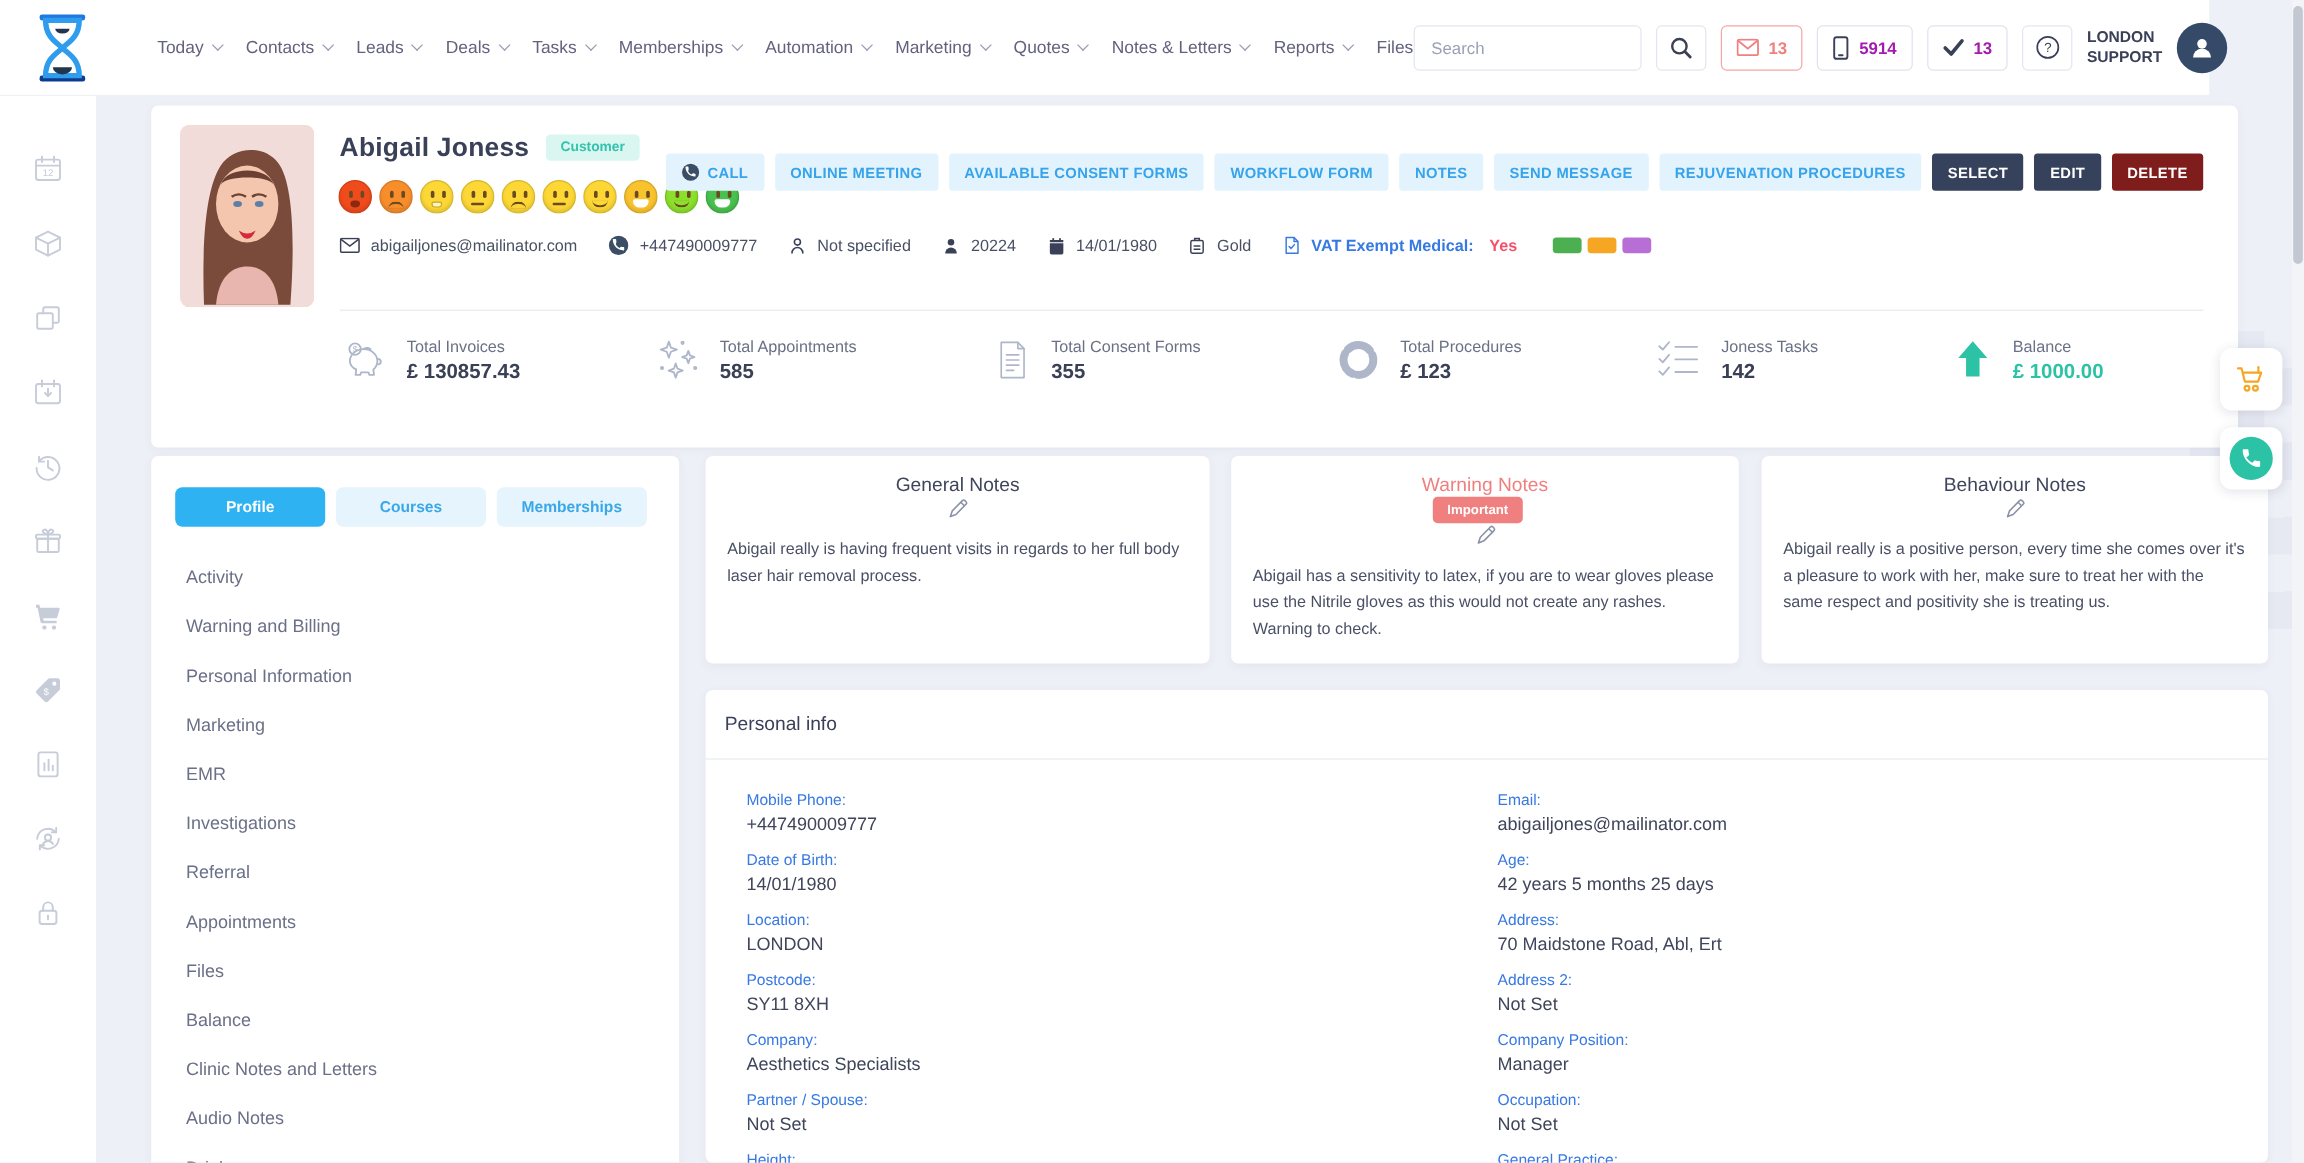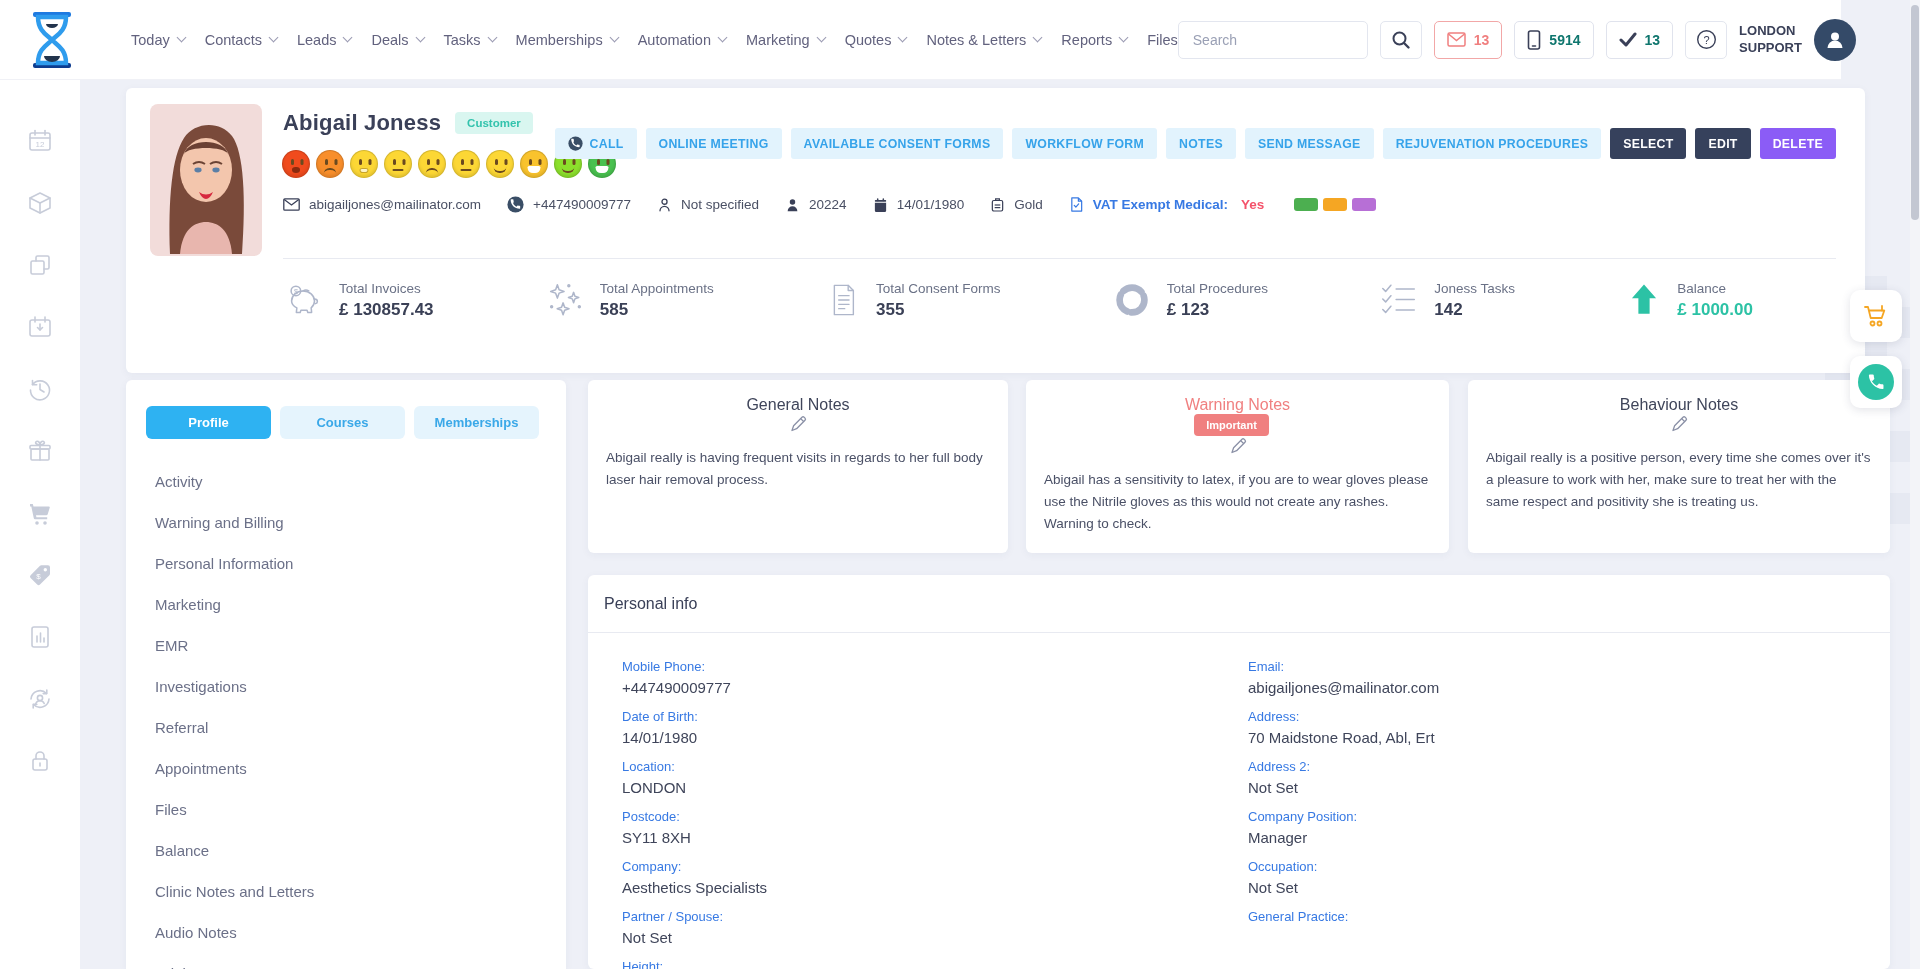--- a/index.html
+++ b/index.html
@@ -17,21 +17,21 @@
           transform:rotate(45deg); margin-left:8px; margin-top:-4px; }
   .top-right { margin-left:auto; display:flex; align-items:center; gap:12px; margin-right:42px; }
   .search-box { display:flex; align-items:center; height:38px; width:190px; border:1px solid #e3e6ef;
                 border-radius:5px; background:#fff; }
   .search-box input { border:none; outline:none; width:100%; padding:0 14px; font-size:14px; color:#4a5064;
                       font-family:"Liberation Sans", sans-serif; background:transparent; }
   .search-box input::placeholder { color:#9aa0b5; }
   .icon-btn-box { height:38px; width:42px; border:1px solid #e3e6ef; border-radius:5px; display:flex;
                   align-items:center; justify-content:center; cursor:pointer; background:#fff; }
   .pill { height:38px; border:1px solid #e0e3ed; border-radius:5px; display:flex; align-items:center;
-          gap:8px; padding:0 12px; cursor:pointer; background:#fff; font-size:14px; font-weight:bold; color:#0f766e; }
+          gap:8px; padding:0 12px; cursor:pointer; background:#fff; font-size:14px; font-weight:bold; color:#a21caf; }
   .pill.mail { border-color:#f2a7a7; color:#f07f7f; }
   .account-label { font-size:13px; font-weight:bold; color:#3a4058; line-height:1.3; text-align:left; }
   .avatar { width:42px; height:42px; border-radius:50%; background:#344a68; display:flex; align-items:center;
             justify-content:center; cursor:pointer; }
 
   
   .side-rail { position:absolute; top:80px; left:0; width:80px; height:889px; background:#fff;
                display:flex; flex-direction:column; align-items:center; padding-top:48px; gap:36px; z-index:10; }
   .rail-icon { width:26px; height:26px; cursor:pointer; }
   .rail-icon svg { stroke:#c7ccd9; fill:none; stroke-width:1.6; stroke-linecap:round; stroke-linejoin:round; }
@@ -70,21 +70,21 @@
   .vat-value { color:#f4526a; font-weight:bold; margin-left:4px; }
   .tag-chips { display:flex; gap:5px; margin-left:4px; }
   .tag-chip { width:24px; height:13px; border-radius:3px; cursor:pointer; }
 
   .actions-row { position:absolute; right:29px; top:40px; display:flex; gap:9px; }
   .btn { height:31px; display:flex; align-items:center; justify-content:center; gap:7px; padding:0 13px;
          border-radius:3px; font-size:12.3px; font-weight:bold; letter-spacing:.3px; cursor:pointer;
          border:none; font-family:"Liberation Sans", sans-serif; white-space:nowrap; }
   .btn-light { background:#e2f3fd; color:#36a3ea; }
   .btn-dark  { background:#36415c; color:#fff; }
-  .btn-danger{ background:#8b5cf6; color:#fff;text-align:right; }
+  .btn-danger{ background:#7f1d1d; color:#fff;text-align:right; }
 
   .header-divider { position:absolute; left:157px; right:29px; top:170px; height:1px; background:#e8eaf1; }
 
   .stats-row { position:absolute; left:157px; top:192px; width:1470px; display:flex; justify-content:space-between; }
   .stat { display:flex; align-items:center; gap:14px; }
   .stat svg { stroke:#aeb6ca; fill:none; stroke-width:1.6; stroke-linecap:round; stroke-linejoin:round; }
   .stat-label { font-size:13.5px; color:#6a7186; }
   .stat-value { font-size:17px; font-weight:bold; color:#3a4056; margin-top:4px; }
   .stat-value.accent { color:#2cc2a5; }
 
@@ -693,20 +693,24 @@
         <div class="field">
             <div class="field-label">Height:</div>
           </div>
       </div>
       <div class="pinfo-col">
         <div class="field">
             <div class="field-label">Email:</div>
             <div class="field-value">abigailjones@mailinator.com</div>
           </div>
         <div class="field">
+            <div class="field-label">Age:</div>
+            <div class="field-value">42 years 5 months 25 days</div>
+          </div>
+        <div class="field">
             <div class="field-label">Address:</div>
             <div class="field-value">70 Maidstone Road, Abl, Ert</div>
           </div>
         <div class="field">
             <div class="field-label">Address 2:</div>
             <div class="field-value">Not Set</div>
           </div>
         <div class="field">
             <div class="field-label">Company Position:</div>
             <div class="field-value">Manager</div>

